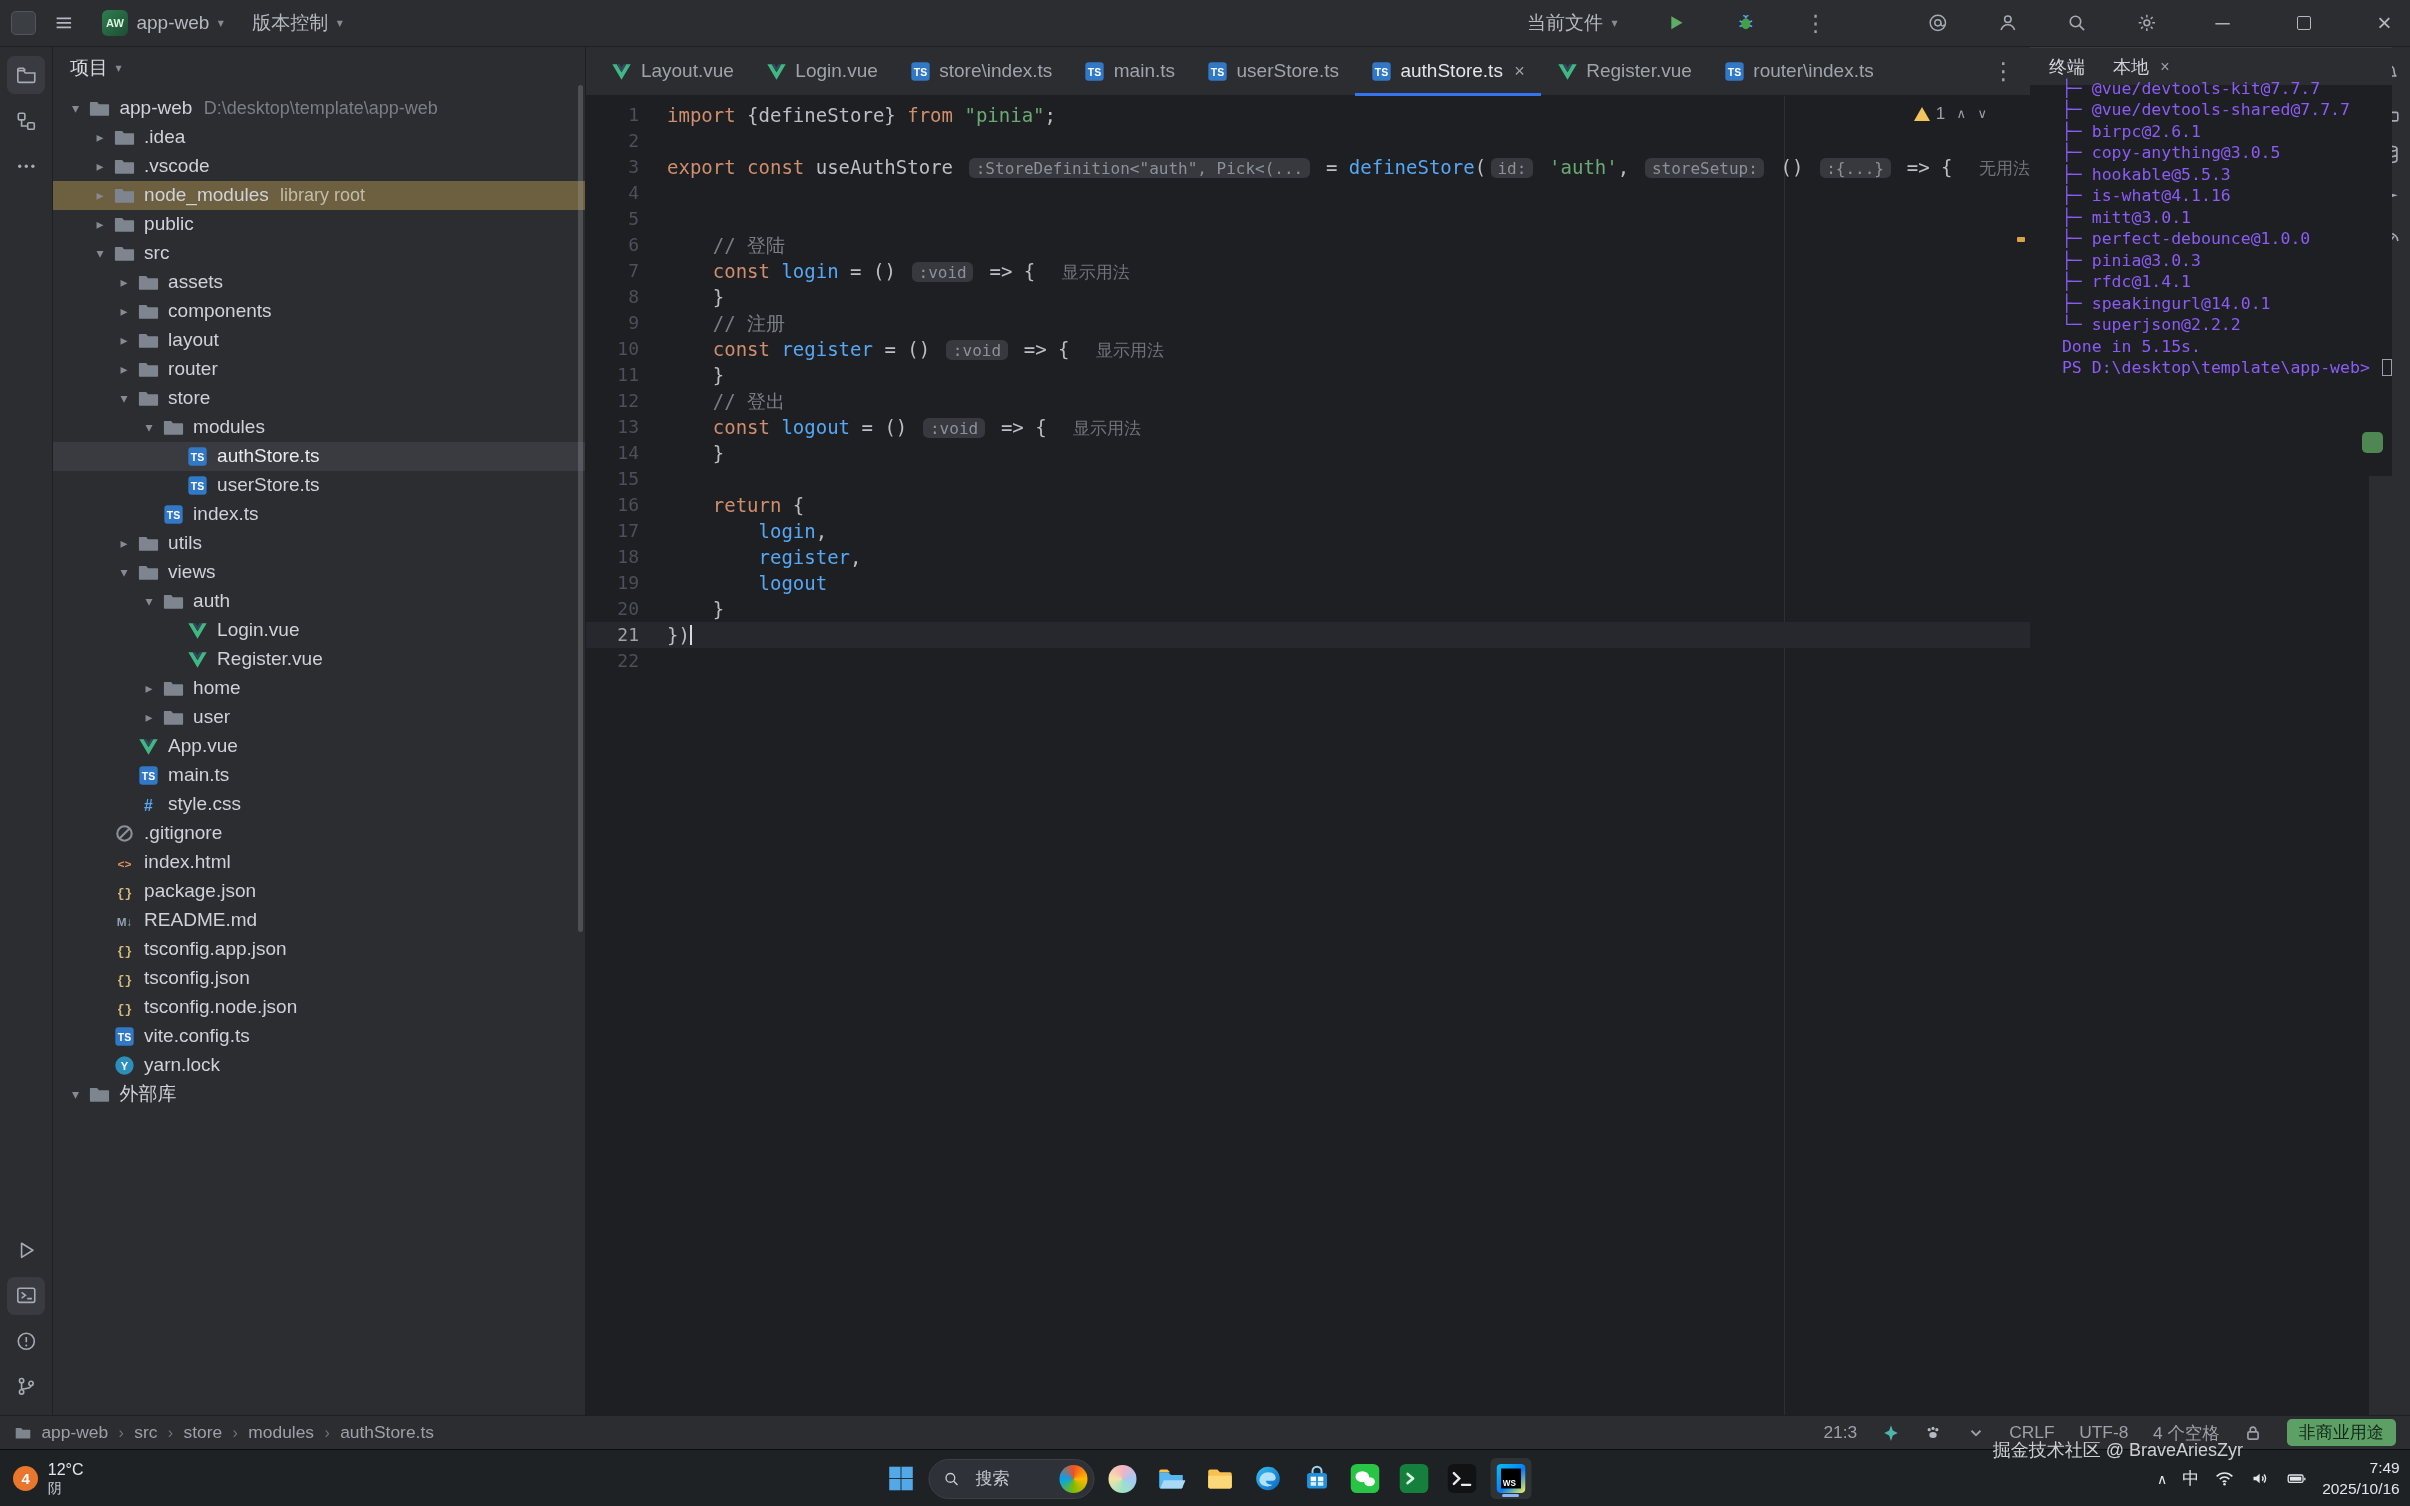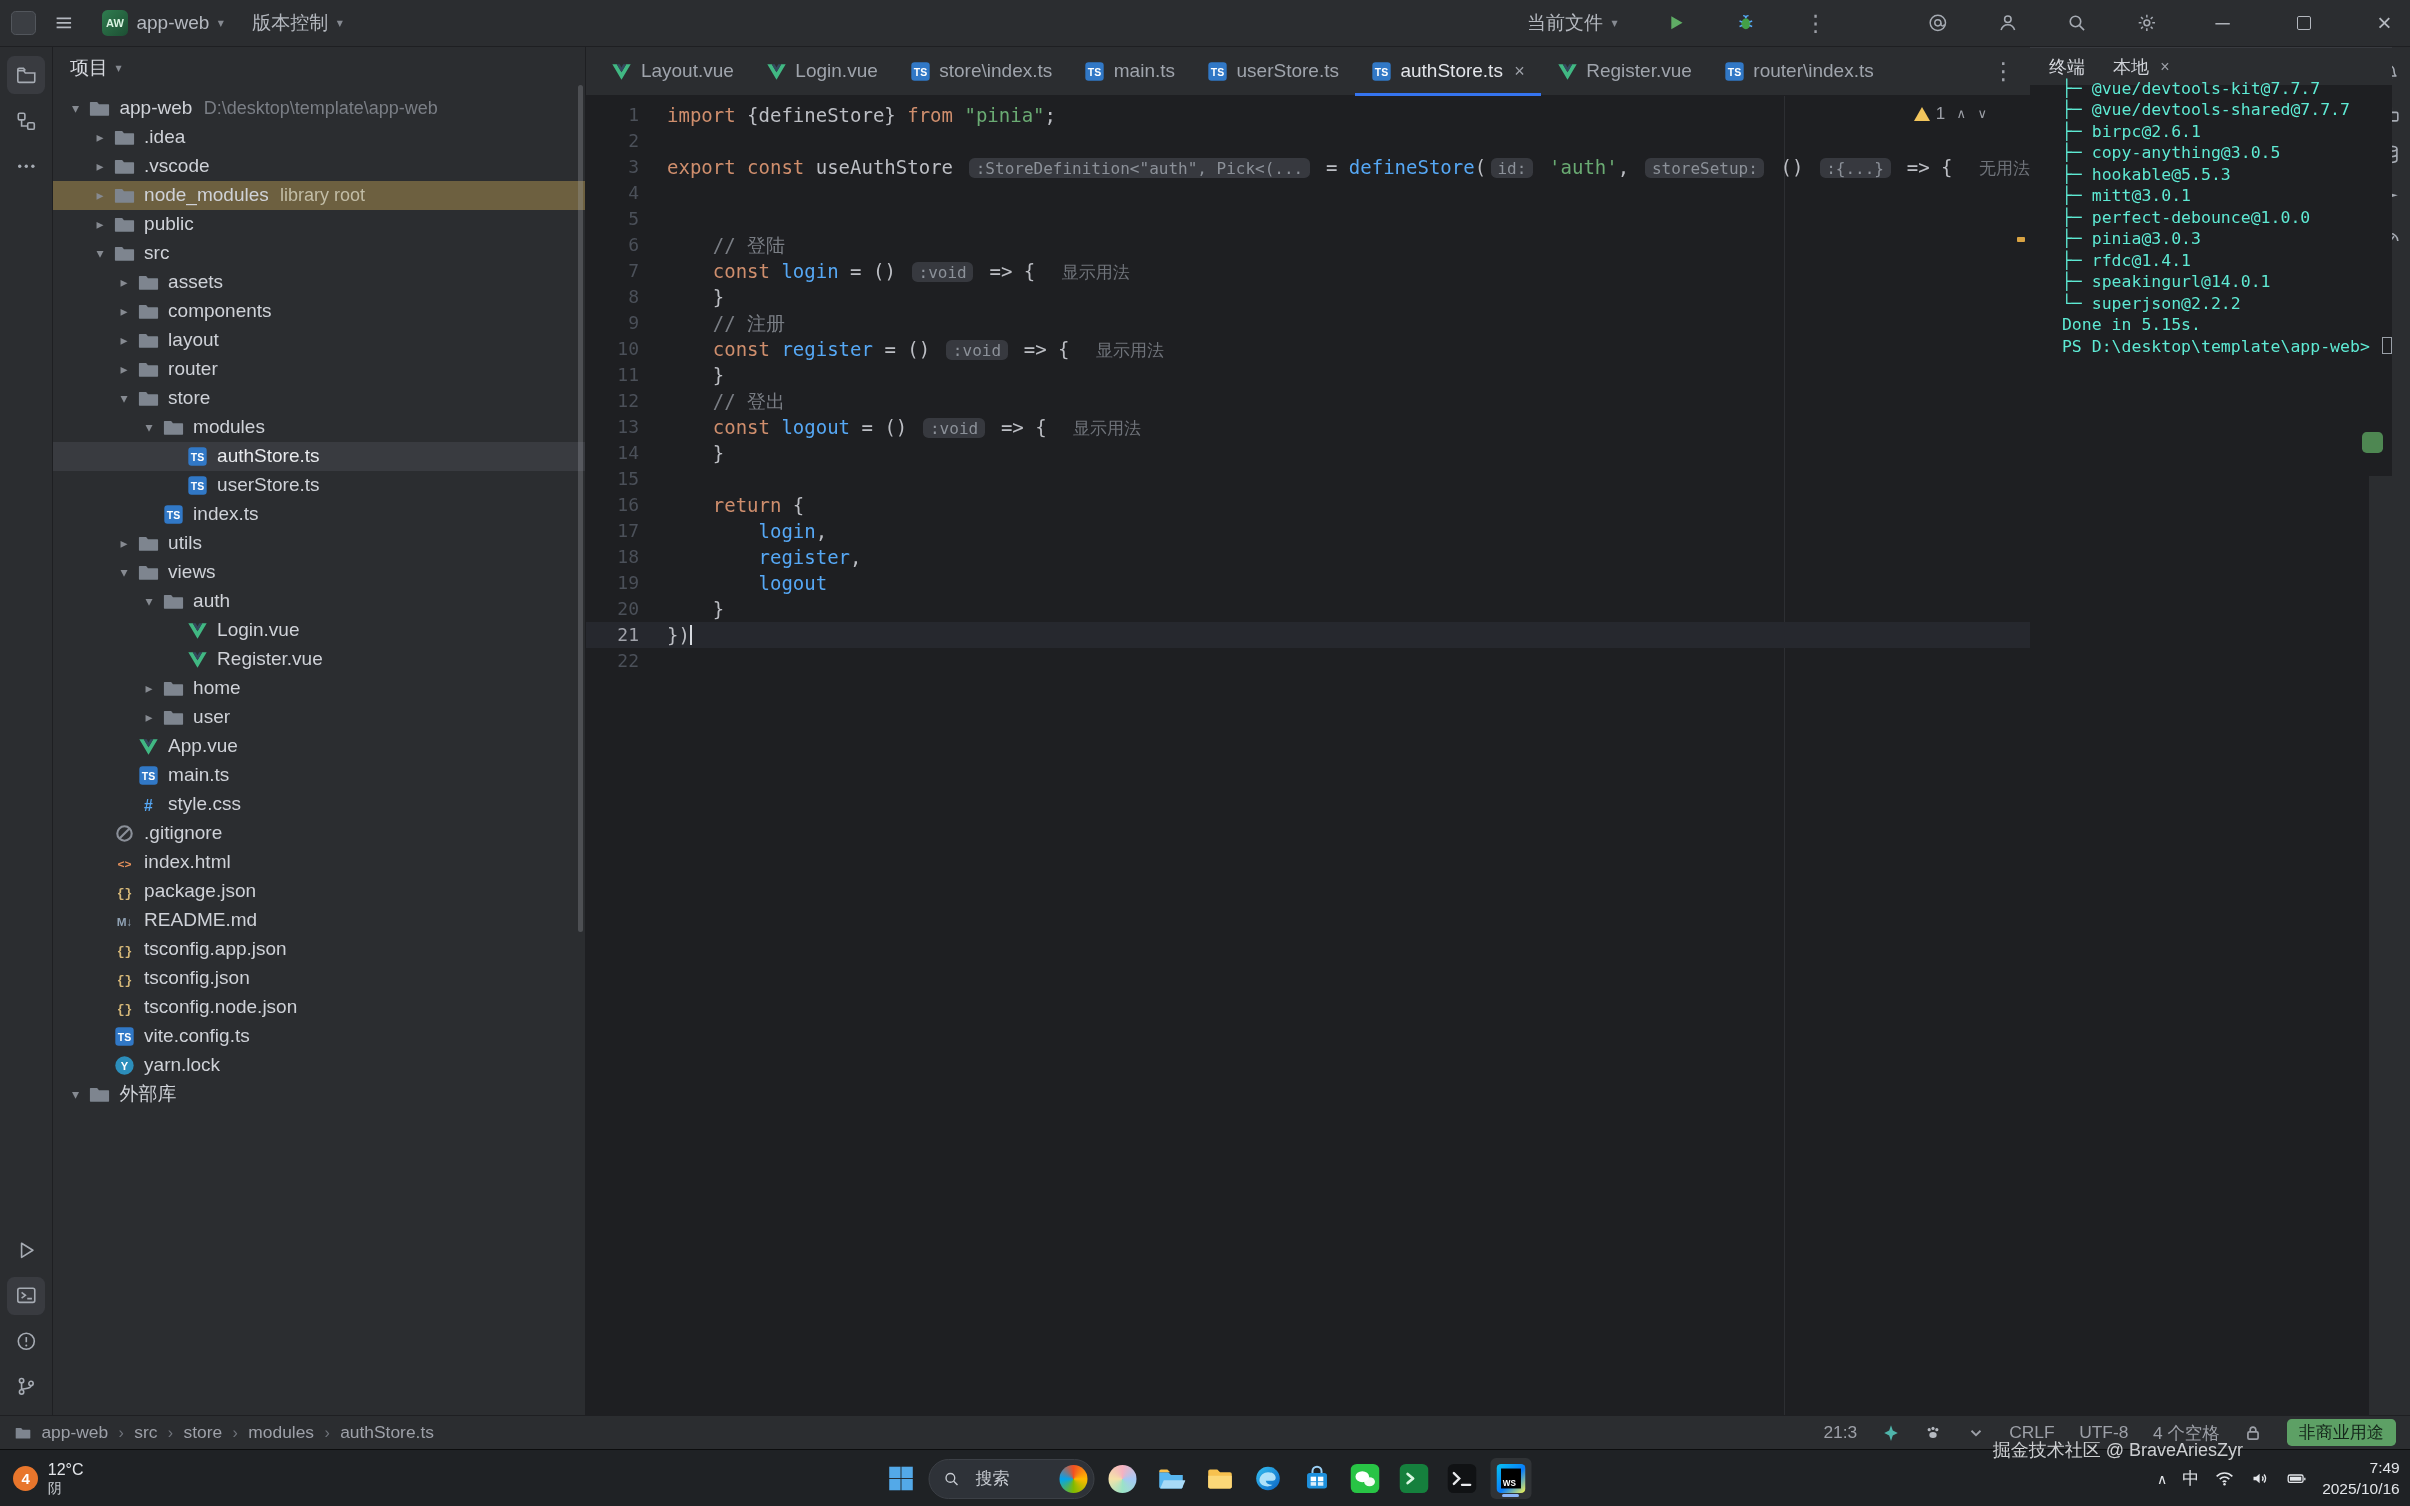--- a/index.html
+++ b/index.html
@@ -87,21 +87,21 @@
 
   
   .terminal-panel{height:429px;flex:0 0 auto;display:flex;flex-direction:column;background:#1e1f22;
     border-top:0.9px solid #393b40;position:relative;}
   .term-header{height:38px;background:#2b2d30;border-bottom:0.9px solid #1e1f22;display:flex;align-items:center;
     padding-left:19px;gap:28px;font-size:18px;flex:0 0 auto;}
   .term-title{color:#d5d7dd;}
   .term-tab{display:flex;align-items:center;gap:8.5px;color:#cfd2d8;}
   .term-tab .tab-close{font-size:16px;}
   .term-body{flex:1;overflow:hidden;padding-left:32px;margin-top:-8.5px;
-    font-family:"DejaVu Sans Mono","Liberation Mono",monospace;font-size:16.5px;line-height:21.5px;color:#5eead4;}
+    font-family:"DejaVu Sans Mono","Liberation Mono",monospace;font-size:16.5px;line-height:21.5px;color:#8b5cf6;}
   .term-line{height:21.5px;white-space:pre;}
   .term-cursor{display:inline-block;width:10.4px;height:17px;border:1.4px solid #9aa0a8;vertical-align:-2.8px;margin-left:1.9px;}
   .term-green{position:absolute;right:9.4px;bottom:22.6px;width:21px;height:21px;border-radius:4.7px;background:#4e8752;}
 
   
   .statusbar{height:34px;background:#2b2d30;border-top:0.9px solid #1e1f22;display:flex;align-items:center;
     padding:0 15px;font-size:17.4px;color:#9da0a8;flex:0 0 auto;}
   .crumbs{display:flex;align-items:center;gap:10.4px;}
   .crumb-sep{color:#6f737a;font-size:16px;}
   .sb-right{margin-left:auto;display:flex;align-items:center;gap:24.5px;}
@@ -723,20 +723,21 @@
             <span>本地</span>
             <span class="tab-close">×</span>
           </span>
         </div>
         <div class="term-body" id="term-body">
             <div class="term-line">├─ @vue/devtools-kit@7.7.7</div>
             <div class="term-line">├─ @vue/devtools-shared@7.7.7</div>
             <div class="term-line">├─ birpc@2.6.1</div>
             <div class="term-line">├─ copy-anything@3.0.5</div>
             <div class="term-line">├─ hookable@5.5.3</div>
+            <div class="term-line">├─ is-what@4.1.16</div>
             <div class="term-line">├─ mitt@3.0.1</div>
             <div class="term-line">├─ perfect-debounce@1.0.0</div>
             <div class="term-line">├─ pinia@3.0.3</div>
             <div class="term-line">├─ rfdc@1.4.1</div>
             <div class="term-line">├─ speakingurl@14.0.1</div>
             <div class="term-line">└─ superjson@2.2.2</div>
             <div class="term-line">Done in 5.15s.</div>
             <div class="term-line"><span>PS D:\desktop\template\app-web&gt; </span><span class="term-cursor"></span></div>
           </div>
         <div class="term-green"></div>

